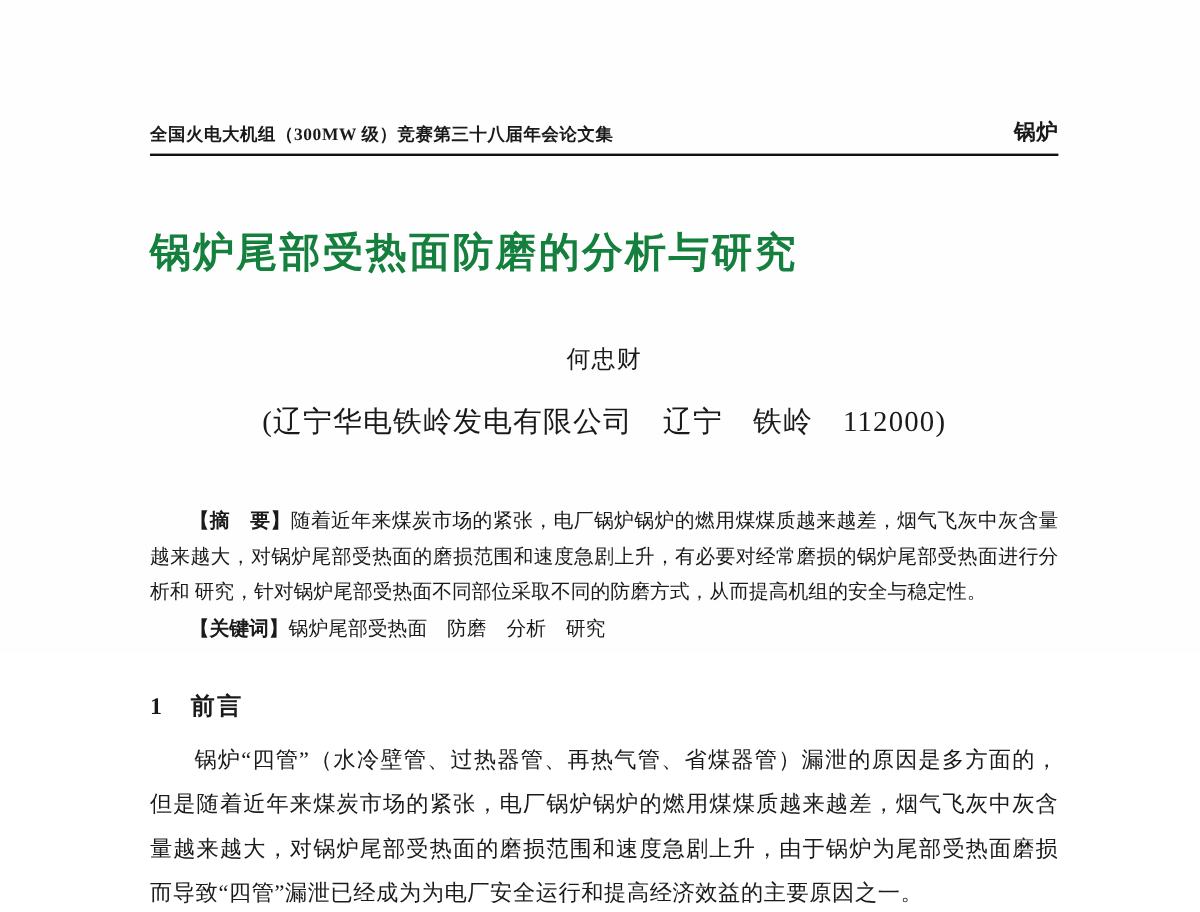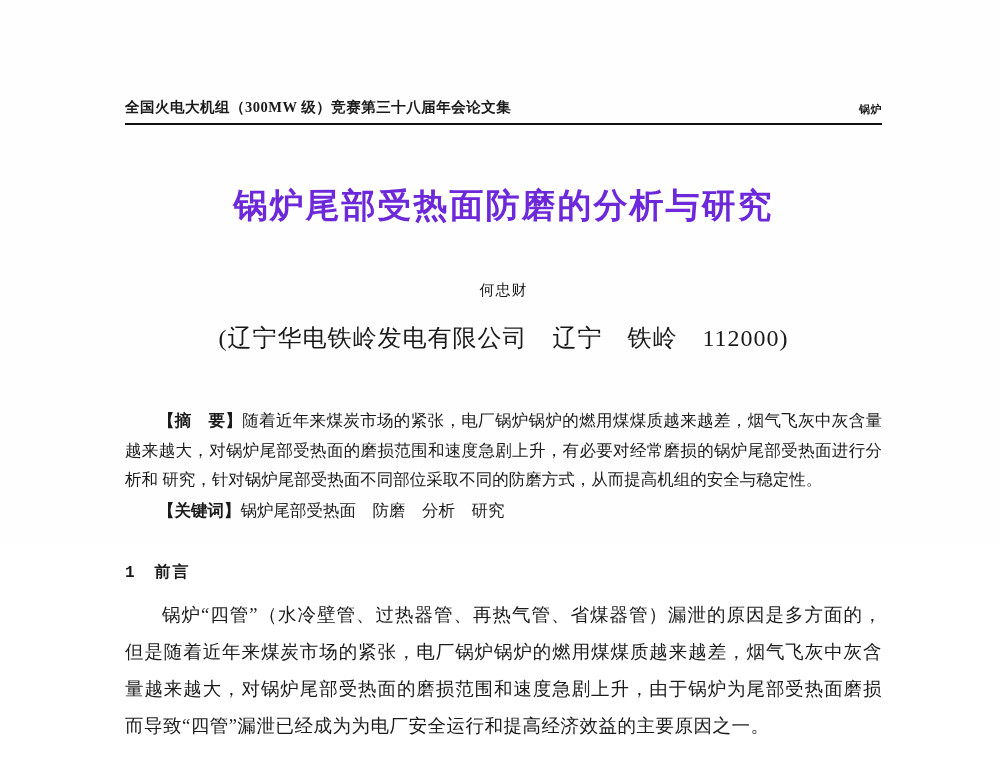--- a/index.html
+++ b/index.html
@@ -31,35 +31,35 @@
     display: flex;
     justify-content: space-between;
     align-items: flex-end;
     font-size: 14.5px;
     font-weight: bold;
     letter-spacing: 0.5px;
     padding-bottom: 6px;
     border-bottom: 2.5px solid #111;
   }
   .journal-header .right {
-    font-size: 11px;
+    font-size: 18px;
   }
   .paper-title {
     margin-top: 58px;
-    text-align: center;
+    text-align: left;
     font-family: "Liberation Sans", "DejaVu Sans", sans-serif;
     font-weight: bold;
     font-size: 34px;
     letter-spacing: 2px;
-    color: #6d28d9;
+    color: #15803d;
   }
   .author {
     margin-top: 52px;
     text-align: center;
-    font-size: 15px;
+    font-size: 20px;
     letter-spacing: 1px;
   }
   .affiliation {
     margin-top: 22px;
     text-align: center;
     font-size: 24px;
     letter-spacing: 1px;
   }
   .abstract-block {
     margin-top: 52px;
@@ -74,23 +74,23 @@
     font-weight: bold;
   }
   .keywords-block {
     font-size: 16.5px;
     line-height: 29px;
     text-indent: 2em;
     margin-top: 2px;
   }
   .section-heading {
     margin-top: 36px;
-    font-family: Liberation Mono, monospace;
+    font-family: Liberation Serif, serif;
     font-weight: bold;
-    font-size: 16px;
+    font-size: 20px;
     letter-spacing: 2px;
   }
   .body-paragraph {
     margin-top: 14px;
     font-size: 18.5px;
     line-height: 37px;
     text-align: justify;
     text-indent: 2em;
     letter-spacing: 0.5px;
   }

